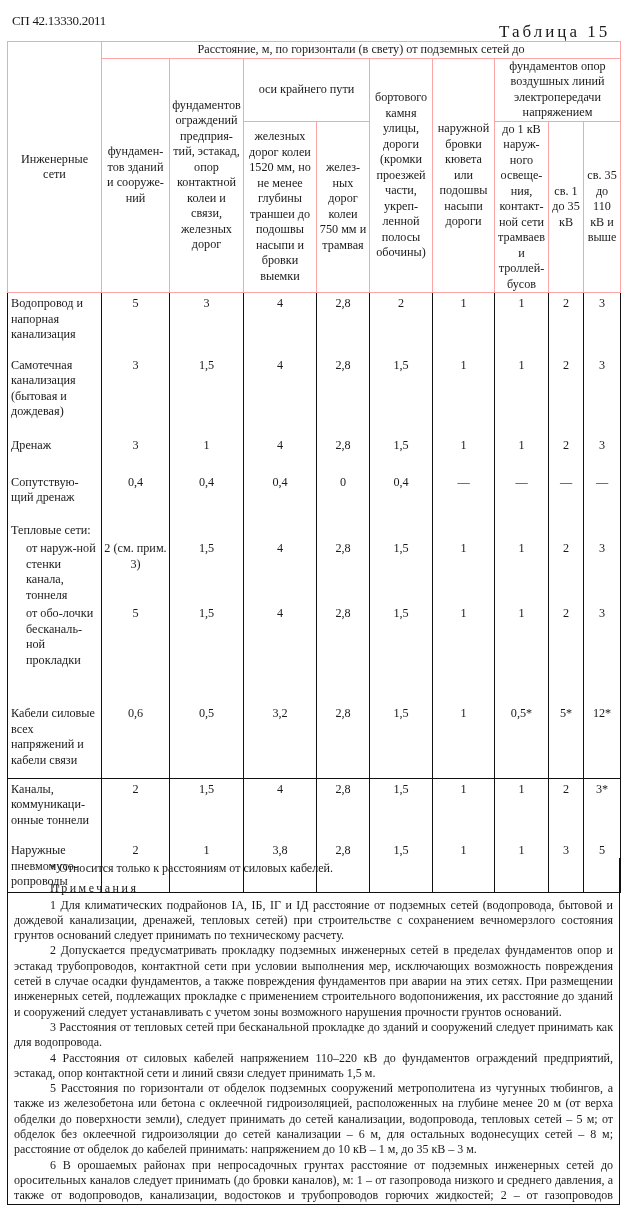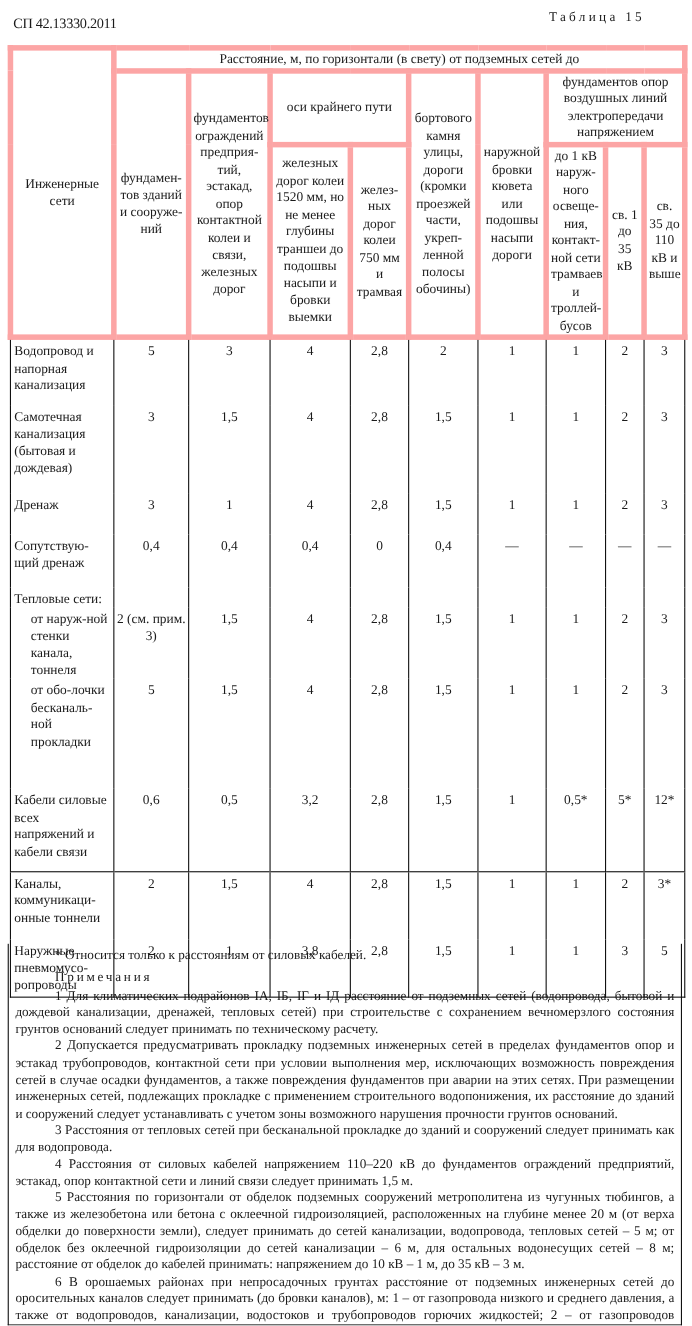--- a/index.html
+++ b/index.html
@@ -5,33 +5,33 @@
   html, body { margin: 0; padding: 0; background: #ffffff; }
   body {
     width: 629px; height: 1205px; position: relative; overflow: hidden;
     font-family: "Liberation Serif", "DejaVu Serif", serif; color: #1a1a1a;
   }
   .doc-code {
     position: absolute; left: 12px; top: 13px;
     font-weight: normal; font-size: 13px; letter-spacing: -0.3px;
   }
   .table-num {
-    position: absolute; right: 130px; top: 8px; transform: translateX(100%);
-    font-size: 12px; letter-spacing: 3px;
+    position: absolute; right: 130px; top: 22px; transform: translateX(100%);
+    font-size: 17px; letter-spacing: 3px;
   }
   .tbl {
     position: absolute; left: 7px; top: 41px; width: 613px;
     border-collapse: collapse; table-layout: fixed;
     font-size: 12.2px; line-height: 15.5px;
   }
   .tbl td, .tbl th {
     border-left: 1px solid #111; border-right: 1px solid #111;
     padding: 0 2px; vertical-align: top; font-weight: normal;
   }
-  .tbl thead th { border: 5px solid #fca5a5; text-align: center; vertical-align: middle; }
+  .tbl thead th { border: 1px solid #fca5a5; text-align: center; vertical-align: middle; }
   .tbl thead tr.r1 th { height: 14px; }
   .tbl thead tr.r2 th { height: 56px; }
   .tbl thead tr.r3 th { height: 150px; }
   .tbl tbody td { text-align: center; padding-top: 3px; }
   .tbl tbody td.name { text-align: left; padding-left: 3px; }
   .tbl tbody tr.sep td { border-top: 1px solid #111; }
   .tbl tbody tr.last td { border-bottom: 1px solid #111; }
   .indent { padding-left: 15px; display: block; }
   .notes {
     position: absolute; left: 7px; top: 858px; width: 599px; height: 343px;

